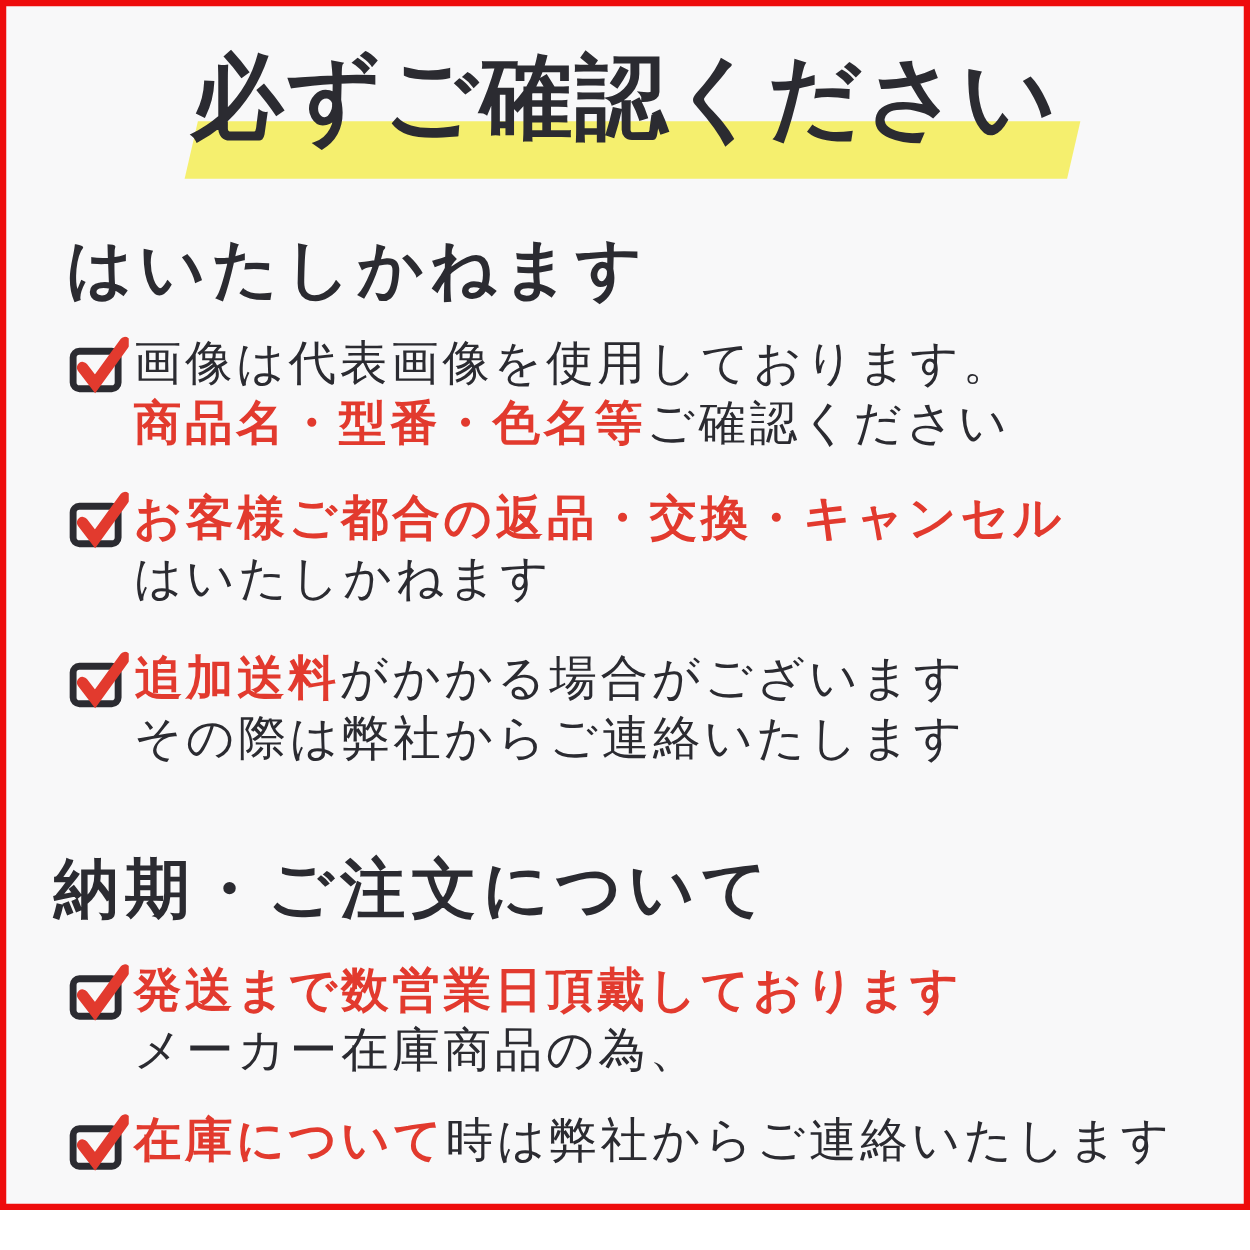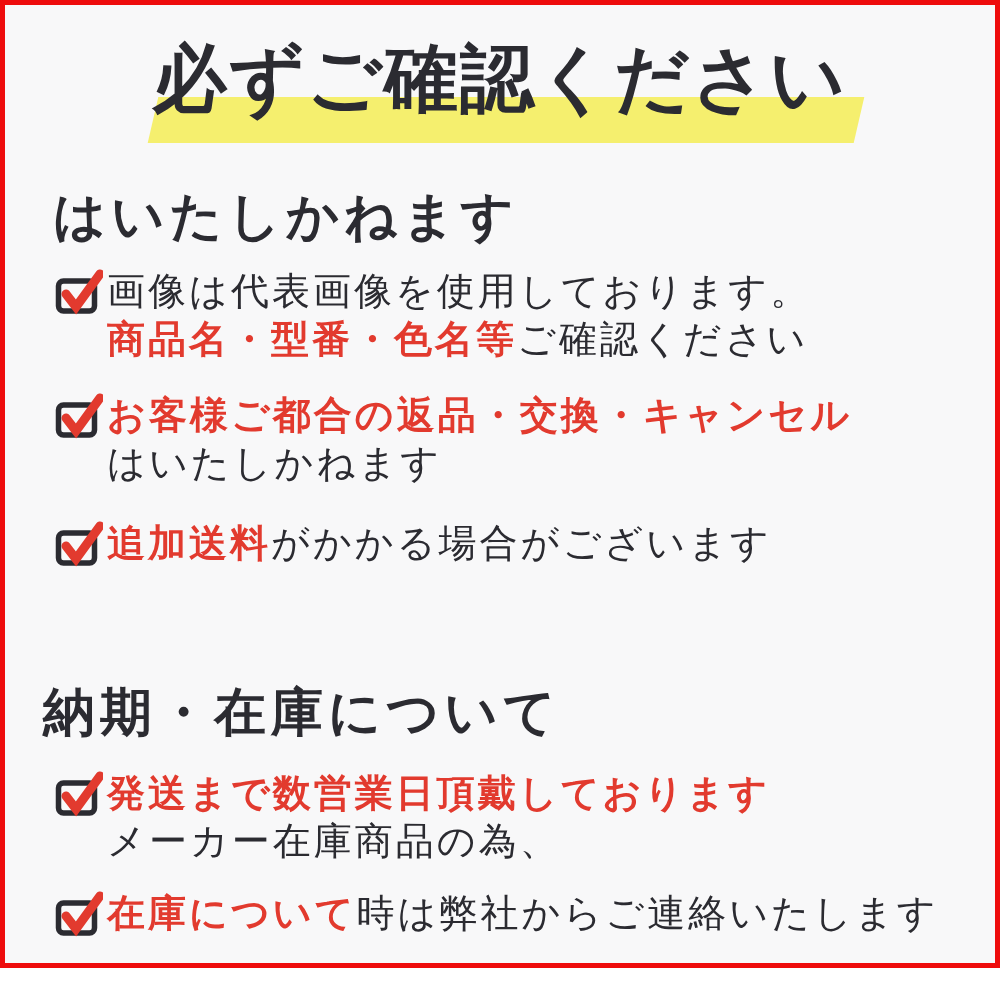--- a/index.html
+++ b/index.html
@@ -84,24 +84,27 @@
 
   <div class="item" id="item-3">
     <svg class="checkbox" viewBox="0 0 48 48">
       <rect x="3.5" y="12" width="36" height="30" rx="5" fill="none" stroke="#2b2b31" stroke-width="5.5"></rect>
       <path d="M11 25 L21 38 L45 5" fill="none" stroke="#e23a2e" stroke-width="9" stroke-linecap="round" stroke-linejoin="miter"></path>
     </svg>
     <div class="txt">
       <span class="line">
         <span class="seg-red">追加送料</span><span class="seg-dark">がかかる場合がございます</span>
       </span>
+      <span class="line">
+        <span class="seg-dark">その際は弊社からご連絡いたします</span>
+      </span>
     </div>
   </div>
 
-  <h2 class="section-heading" id="heading-stock">納期・在庫について</h2>
+  <h2 class="section-heading" id="heading-stock">納期・ご注文について</h2>
 
   <div class="item" id="item-4">
     <svg class="checkbox" viewBox="0 0 48 48">
       <rect x="3.5" y="12" width="36" height="30" rx="5" fill="none" stroke="#2b2b31" stroke-width="5.5"></rect>
       <path d="M11 25 L21 38 L45 5" fill="none" stroke="#e23a2e" stroke-width="9" stroke-linecap="round" stroke-linejoin="miter"></path>
     </svg>
     <div class="txt">
       <span class="line">
         <span class="seg-red">発送まで数営業日頂戴しております</span>
       </span>

